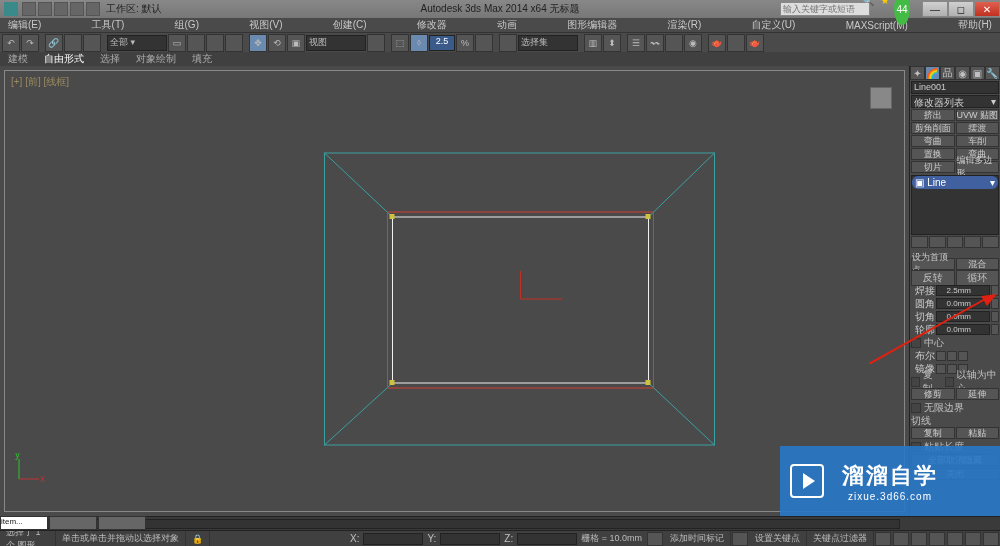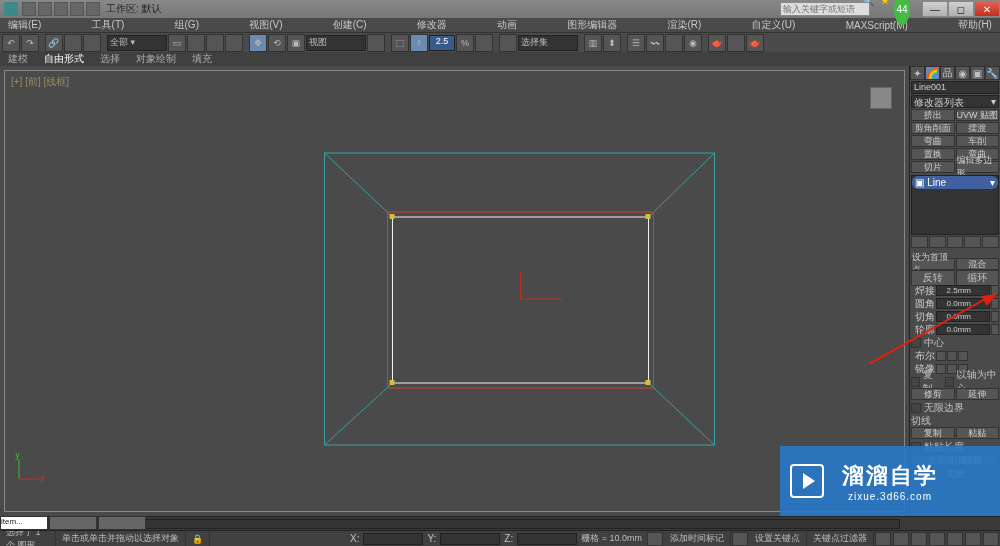--- a/index.html
+++ b/index.html
@@ -104,20 +104,21 @@
 <div class="titlebar">
   <div class="app-icon"></div>
   <div class="quick">
     <span></span>
     <span></span>
     <span></span>
     <span></span>
     <span></span>
   </div>
   <span class="ws-label">工作区: 默认</span>
+  <span class="title">Autodesk 3ds Max 2014 x64   无标题</span>
   <input class="search" placeholder="输入关键字或短语" style="">
   <div class="sys">
     <span>🔍</span>
     <span style="color:#ffcc00">★</span>
     <span style="background:#4b4;border-radius:50%;width:16px;height:32px;color:#fff">44</span>
   </div>
   <div class="winbtns">
     <span>—</span>
     <span>◻</span>
     <span class="close">✕</span>

